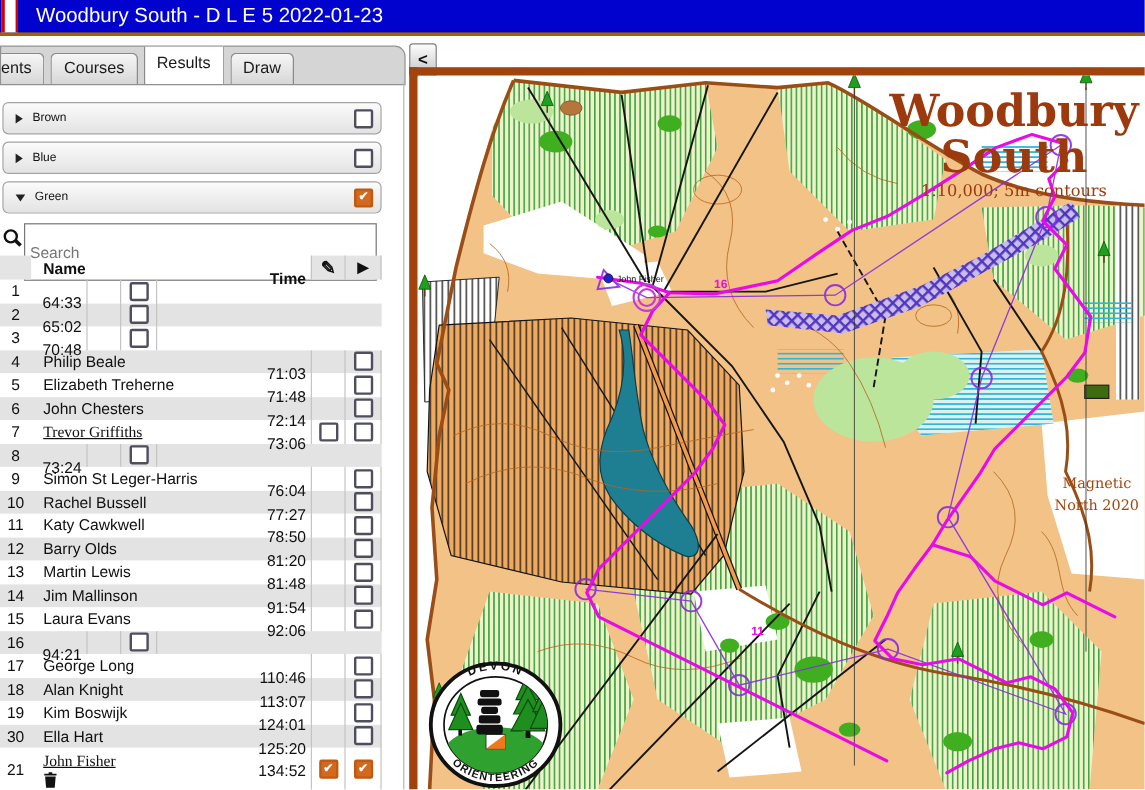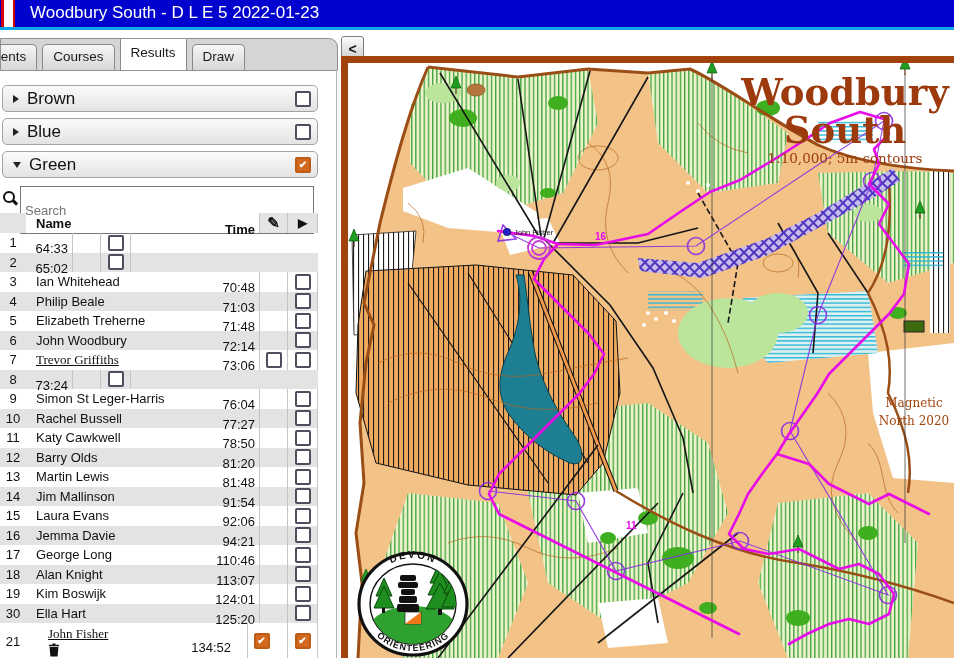--- a/index.html
+++ b/index.html
@@ -1,21 +1,21 @@
 <!DOCTYPE html>
 <html><head>
 <meta charset="utf-8">
 <style>
   html,body{margin:0;padding:0;}
   body{width:954px;height:658px;overflow:hidden;background:#fff;
        font-family:"Liberation Sans",sans-serif;position:relative;}
 
   
   #titlebar{position:absolute;left:0;top:0;width:954px;height:27px;background:#0202CF;
-            border-bottom:3px solid #0ea5e9;}
+            border-bottom:3px solid #a16207;}
   #titlebar .logo-frag{position:absolute;left:1px;top:0;width:9px;height:27px;background:#fff;
             border-left:3px solid #D40000;border-right:2px solid #D40000;}
   #titlebar .ttl{position:absolute;left:30px;top:3px;color:#fff;font-size:17px;}
 
   
   #tabstrip{position:absolute;left:0;top:38px;width:336px;height:31px;background:#d5d5d5;
             border:1px solid #919191;border-radius:0 9px 0 0;overflow:hidden;
             display:flex;align-items:flex-end;}
   .tab{margin-right:5px;height:18px;padding:4px 10px 3px 10px;font-size:13.5px;color:#1a1a1a;
        background:linear-gradient(#f6f6f6,#d7d7d7);border:1px solid #8a8a8a;border-bottom:none;
@@ -30,46 +30,46 @@
     background:linear-gradient(#fdfdfd,#c5c5c5);border:1px solid #7d7d7d;border-radius:3px;
     font-weight:bold;font-size:14px;text-align:center;line-height:25px;color:#111;cursor:pointer;}
 
   
   .section{position:absolute;left:2px;width:316px;height:27px;box-sizing:border-box;
     border:1px solid #a3a3a3;border-radius:5px;background:linear-gradient(#fbfbfb,#e3e3e3);
     display:flex;align-items:center;cursor:pointer;}
   .section .tri{width:0;height:0;margin-left:10px;}
   .tri.collapsed{border-left:6px solid #222;border-top:4.5px solid transparent;border-bottom:4.5px solid transparent;}
   .tri.expanded{border-top:6px solid #222;border-left:4.5px solid transparent;border-right:4.5px solid transparent;}
-  .section .lbl{margin-left:8px;font-size:17px;color:#111;}
+  .section .lbl{margin-left:8px;font-size:10px;color:#111;}
   .section .cb{position:absolute;right:6px;top:5px;}
 
   
   .cb{display:inline-block;width:12px;height:12px;border:2px solid #4E4E5E;background:#fff;
       border-radius:2px;cursor:pointer;}
   .cb.checked{background:#D2691E;border-color:#BE5B12;}
   .cb.checked::after{content:"✔";color:#fff;font-size:10px;font-weight:bold;line-height:12px;
       display:block;text-align:center;}
   .cb.hiddencb{visibility:hidden;}
 
   
   #search-row{position:absolute;left:0;top:186px;width:318px;height:24px;}
   .mag{position:absolute;left:3px;top:5px;width:8px;height:8px;border:2.5px solid #111;border-radius:50%;}
   .mag::after{content:"";position:absolute;width:6px;height:3px;background:#111;
       transform:rotate(45deg);right:-5px;bottom:-3px;}
   #search-input{position:absolute;left:20px;top:0;width:284px;height:20px;border:1px solid #777;
       font-size:13px;padding:13px 4px;font-family:"Liberation Sans",sans-serif;}
 
   
   #results{position:absolute;left:0;top:213px;width:318px;}
-  .thead,.trow{display:flex;align-items:center;font-size:13px;color:#101010;}
+  .thead,.trow{display:flex;align-items:flex-start;font-size:13px;color:#101010;}
   .thead{height:20px;font-weight:bold;}
   .trow{height:19.5px;}
   .trow.alt{background:#e3e3e3;}
-  .trow.tall{height:36px;gap:12px;}
+  .trow.tall{height:36px;}
   .c-pos{width:26px;text-align:center;flex:none;align-self:stretch;display:flex;align-items:center;justify-content:center;}
   .thead .c-pos,.thead .c-edit,.thead .c-play{background:#e4e4e4;}
   .c-name{flex:1;padding-left:10px;display:flex;flex-direction:column;justify-content:center;align-self:stretch;}
   .c-time{width:42px;text-align:right;padding-right:4px;flex:none;margin-top:12px;}
   .c-edit{width:27px;flex:none;text-align:center;border-left:1px solid #c4c4c4;align-self:stretch;
           display:flex;align-items:center;justify-content:center;}
   .c-play{width:29px;flex:none;text-align:center;border-left:1px solid #c4c4c4;border-right:1px solid #c4c4c4;
           align-self:stretch;display:flex;align-items:center;justify-content:center;}
   .nm.link{text-decoration:underline;cursor:pointer;font-family:Liberation Serif, serif;}
   .pencil{font-size:15px;font-weight:bold;}
@@ -150,24 +150,20 @@
     <span class="c-time">65:02</span>
     <span class="c-edit">
           <span class="cb hiddencb"></span>
         </span>
     <span class="c-play">
           <span class="cb"></span>
         </span>
   </div>
       <div class="trow">
     <span class="c-pos">3</span>
-    <span class="c-name">
-      <span class="nm">Ian Whitehead</span>
-
-    </span>
     <span class="c-time">70:48</span>
     <span class="c-edit">
           <span class="cb hiddencb"></span>
         </span>
     <span class="c-play">
           <span class="cb"></span>
         </span>
   </div>
       <div class="trow alt">
     <span class="c-pos">4</span>
@@ -193,21 +189,21 @@
     <span class="c-edit">
           <span class="cb hiddencb"></span>
         </span>
     <span class="c-play">
           <span class="cb"></span>
         </span>
   </div>
       <div class="trow alt">
     <span class="c-pos">6</span>
     <span class="c-name">
-      <span class="nm">John Woodbury</span>
+      <span class="nm">John Chesters</span>
 
     </span>
     <span class="c-time">72:14</span>
     <span class="c-edit">
           <span class="cb hiddencb"></span>
         </span>
     <span class="c-play">
           <span class="cb"></span>
         </span>
   </div>
@@ -328,24 +324,20 @@
     <span class="c-time">92:06</span>
     <span class="c-edit">
           <span class="cb hiddencb"></span>
         </span>
     <span class="c-play">
           <span class="cb"></span>
         </span>
   </div>
       <div class="trow alt">
     <span class="c-pos">16</span>
-    <span class="c-name">
-      <span class="nm">Jemma Davie</span>
-
-    </span>
     <span class="c-time">94:21</span>
     <span class="c-edit">
           <span class="cb hiddencb"></span>
         </span>
     <span class="c-play">
           <span class="cb"></span>
         </span>
   </div>
       <div class="trow">
     <span class="c-pos">17</span>

